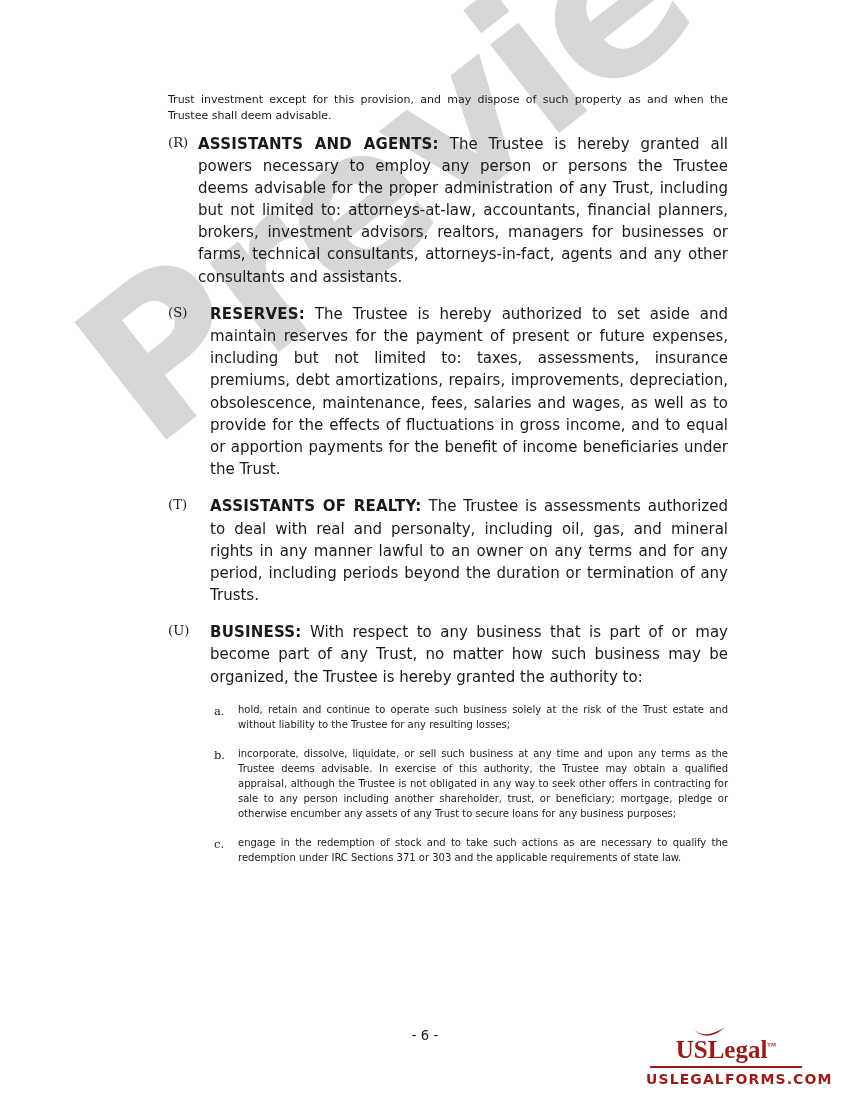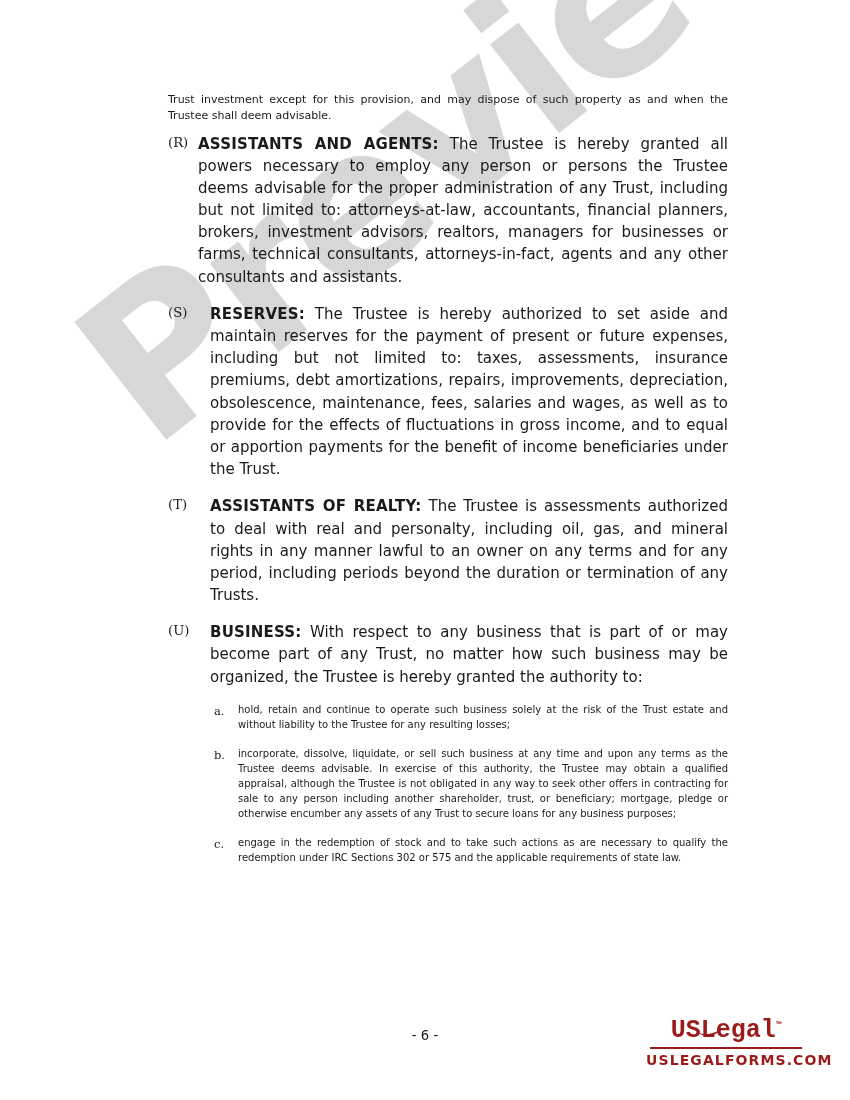--- a/index.html
+++ b/index.html
@@ -132,26 +132,27 @@
   
   .logo {
     position: absolute;
     right: 44px;
     top: 1016px;
     width: 160px;
     text-align: center;
     z-index: 10;
   }
   .logo-main {
-    font-family: Liberation Mono, monospace;
+    font-family: Liberation Serif, serif;
     font-size: 25px;
     font-weight: bold;
     color: #9b1b1b;
     letter-spacing: 0px;
     white-space: nowrap;
+    margin-top: 20px;
   }
   .logo-main .us {
     color: #9b1b1b;
   }
   .logo-main .tm {
     font-size: 9px;
     vertical-align: super;
   }
   .logo-rule {
     height: 2px;
@@ -211,21 +212,21 @@
       <div class="subitem">
         <div class="sub-marker">a.</div>
         <div class="sub-body">hold, retain and continue to operate such business solely at the risk of the Trust estate and without liability to the Trustee for any resulting losses;</div>
       </div>
       <div class="subitem">
         <div class="sub-marker">b.</div>
         <div class="sub-body">incorporate, dissolve, liquidate, or sell such business at any time and upon any terms as the Trustee deems advisable. In exercise of this authority, the Trustee may obtain a qualified appraisal, although the Trustee is not obligated in any way to seek other offers in contracting for sale to any person including another shareholder, trust, or beneficiary; mortgage, pledge or otherwise encumber any assets of any Trust to secure loans for any business purposes;</div>
       </div>
       <div class="subitem">
         <div class="sub-marker">c.</div>
-        <div class="sub-body">engage in the redemption of stock and to take such actions as are necessary to qualify the redemption under IRC Sections 302 or 575 and the applicable requirements of state law.</div>
+        <div class="sub-body">engage in the redemption of stock and to take such actions as are necessary to qualify the redemption under IRC Sections 371 or 303 and the applicable requirements of state law.</div>
       </div>
     </div>
 
   </div>
 
   <div class="page-number">- 6 -</div>
 
   <div class="logo">
     <div class="logo-main"><span class="us">US</span><span>Legal</span><span class="tm">™</span>
       <svg class="logo-swoosh" viewBox="0 0 34 14">

